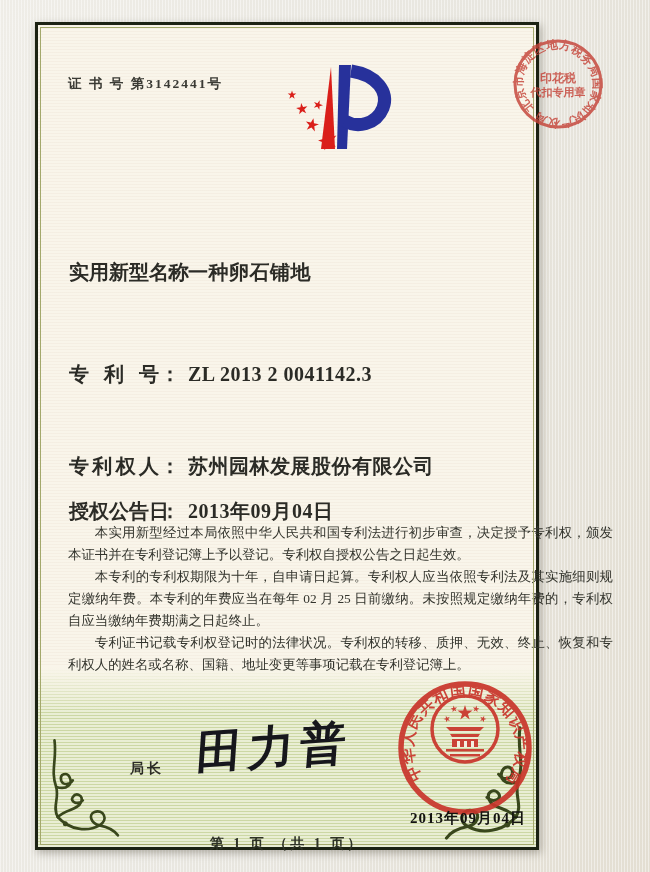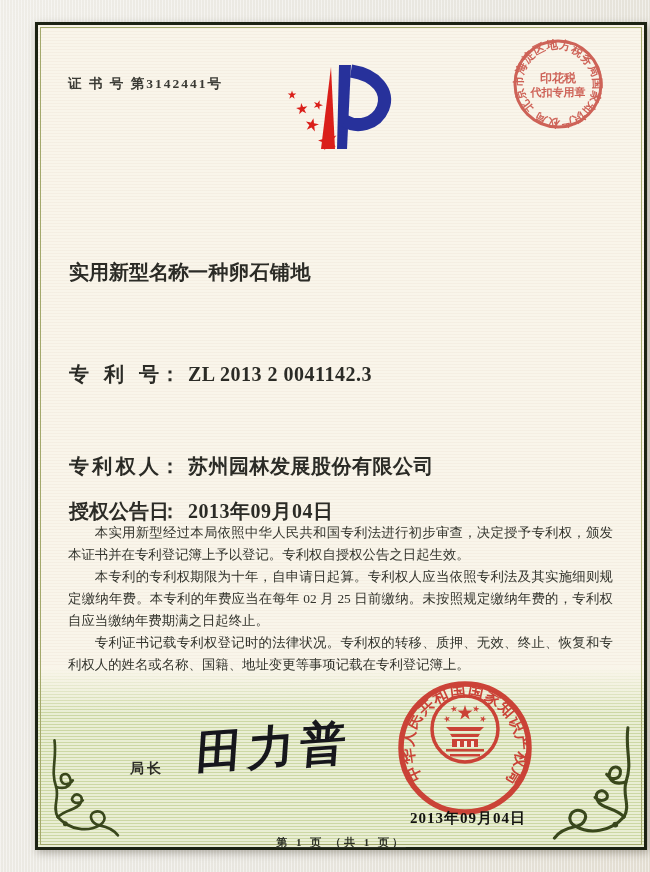--- a/index.html
+++ b/index.html
@@ -8,21 +8,21 @@
     font-family:"Liberation Serif","DejaVu Serif",serif;
     background:
       repeating-linear-gradient(90deg, rgba(255,255,255,.45) 0 1px, rgba(0,0,0,0) 1px 3px),
       linear-gradient(105deg,#efede7 0%,#e8e6df 55%,#e3ded2 100%);
     position:relative;
   }
   .abs { position:absolute; }
 
   
   .cert {
-    position:absolute; left:35px; top:22px; width:612px; height:828px;
+    position:absolute; left:35px; top:22px; width:504px; height:828px;
     border:3px solid #1c2213;
     background:
       repeating-linear-gradient(to bottom, rgba(190,152,128,.07) 0 1px, rgba(255,255,255,0) 1px 3px),
       #f9f5ea;
     box-shadow:2px 3px 8px rgba(60,55,40,.35);
   }
   .cert::before {
     content:""; position:absolute; inset:2px;
     border:1px solid #a3a86b; pointer-events:none; z-index:5;
   }
@@ -70,21 +70,21 @@
   
   .stamp-tax { left:470px; top:9px; opacity:.82; z-index:6; }
   .seal-main { left:342px; top:638px; opacity:.92; z-index:6; }
   .seal-date {
     left:355px; top:784px; width:150px; text-align:center; z-index:7;
     font-size:15px; font-weight:700; letter-spacing:1px; color:#131310;
   }
 
   .footer {
     left:0; right:0; top:810px; text-align:center; z-index:6;
-    font-size:11px; letter-spacing:3px; color:#2e3226; font-weight:600;text-decoration:underline;
+    font-size:14px; letter-spacing:3px; color:#2e3226; font-weight:600;
   }
 
   .logo { left:240px; top:32px; }
   .orn { z-index:4; }
   .orn-left  { left:4px;  bottom:10px; }
   .orn-right { right:4px; bottom:7px; transform:scaleX(-1); }
 
   svg text { font-family:"Liberation Serif","DejaVu Serif",serif; }
 </style>
 </head>

